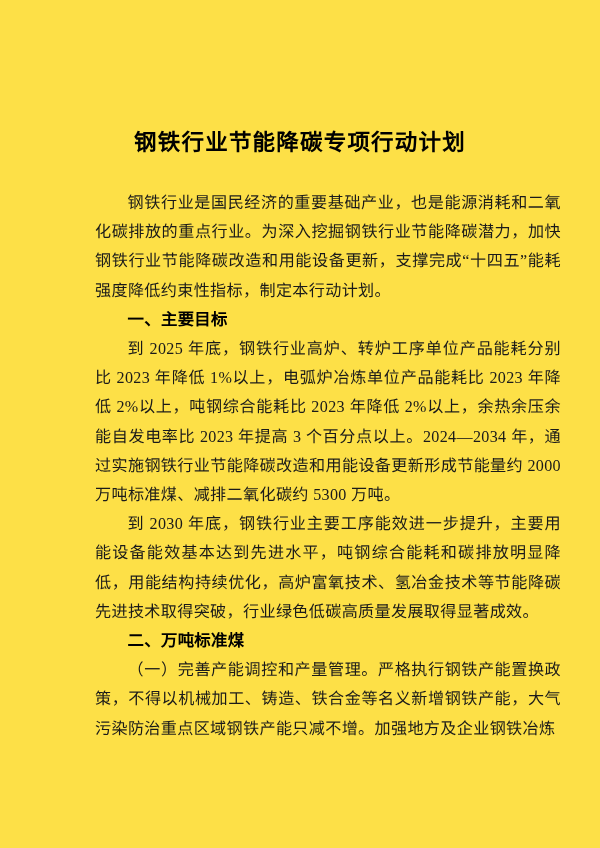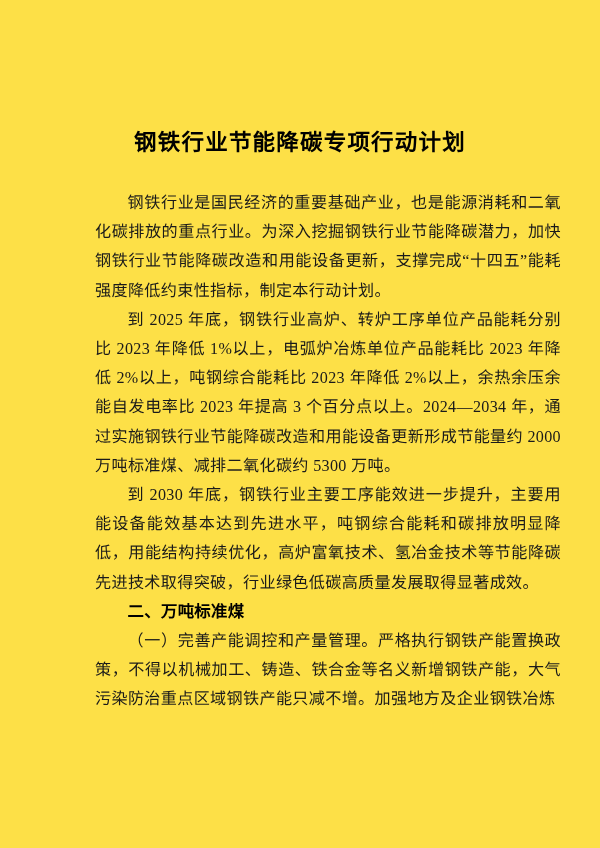--- a/index.html
+++ b/index.html
@@ -92,20 +92,21 @@
 <body>
 
 <div class="page">
 
   <div class="doc-title">钢铁行业节能降碳专项行动计划</div>
 
   <div class="body-col">
 
     <p class="para">钢铁行业是国民经济的重要基础产业，也是能源消耗和二氧化碳排放的重点行业。为深入挖掘钢铁行业节能降碳潜力，加快钢铁行业节能降碳改造和用能设备更新，支撑完成“十四五”能耗强度降低约束性指标，制定本行动计划。</p>
 
+    <h2 class="sec-heading">一、主要目标</h2>
 
     <p class="para">到 2025 年底，钢铁行业高炉、转炉工序单位产品能耗分别比 2023 年降低 1%以上，电弧炉冶炼单位产品能耗比 2023 年降低 2%以上，吨钢综合能耗比 2023 年降低 2%以上，余热余压余能自发电率比 2023 年提高 3 个百分点以上。2024—2034 年，通过实施钢铁行业节能降碳改造和用能设备更新形成节能量约 2000 万吨标准煤、减排二氧化碳约 5300 万吨。</p>
 
     <p class="para">到 2030 年底，钢铁行业主要工序能效进一步提升，主要用能设备能效基本达到先进水平，吨钢综合能耗和碳排放明显降低，用能结构持续优化，高炉富氧技术、氢冶金技术等节能降碳先进技术取得突破，行业绿色低碳高质量发展取得显著成效。</p>
 
     <h2 class="sec-heading">二、万吨标准煤</h2>
 
     <p class="para"><span class="sub-lead">（一）完善产能调控和产量管理。</span><span>严格执行钢铁产能置换政策，不得以机械加工、铸造、铁合金等名义新增钢铁产能，大气污染防治重点区域钢铁产能只减不增。加强地方及企业钢铁冶炼</span></p>
 
   </div>

